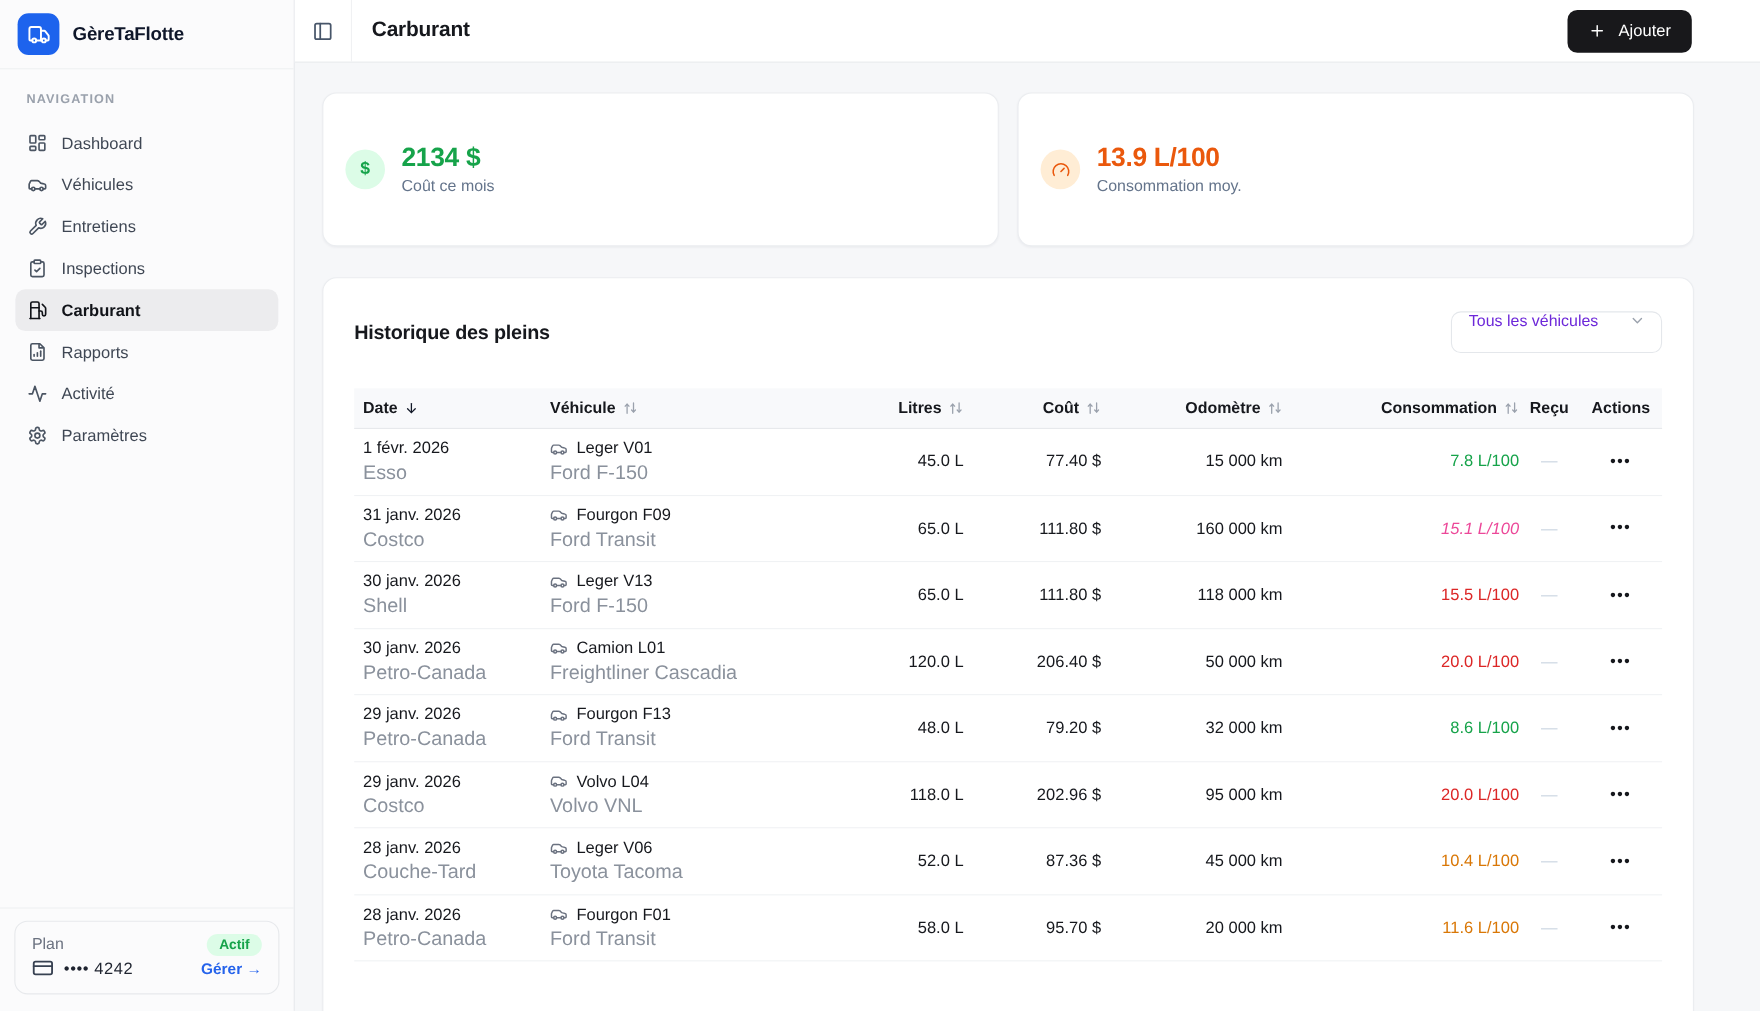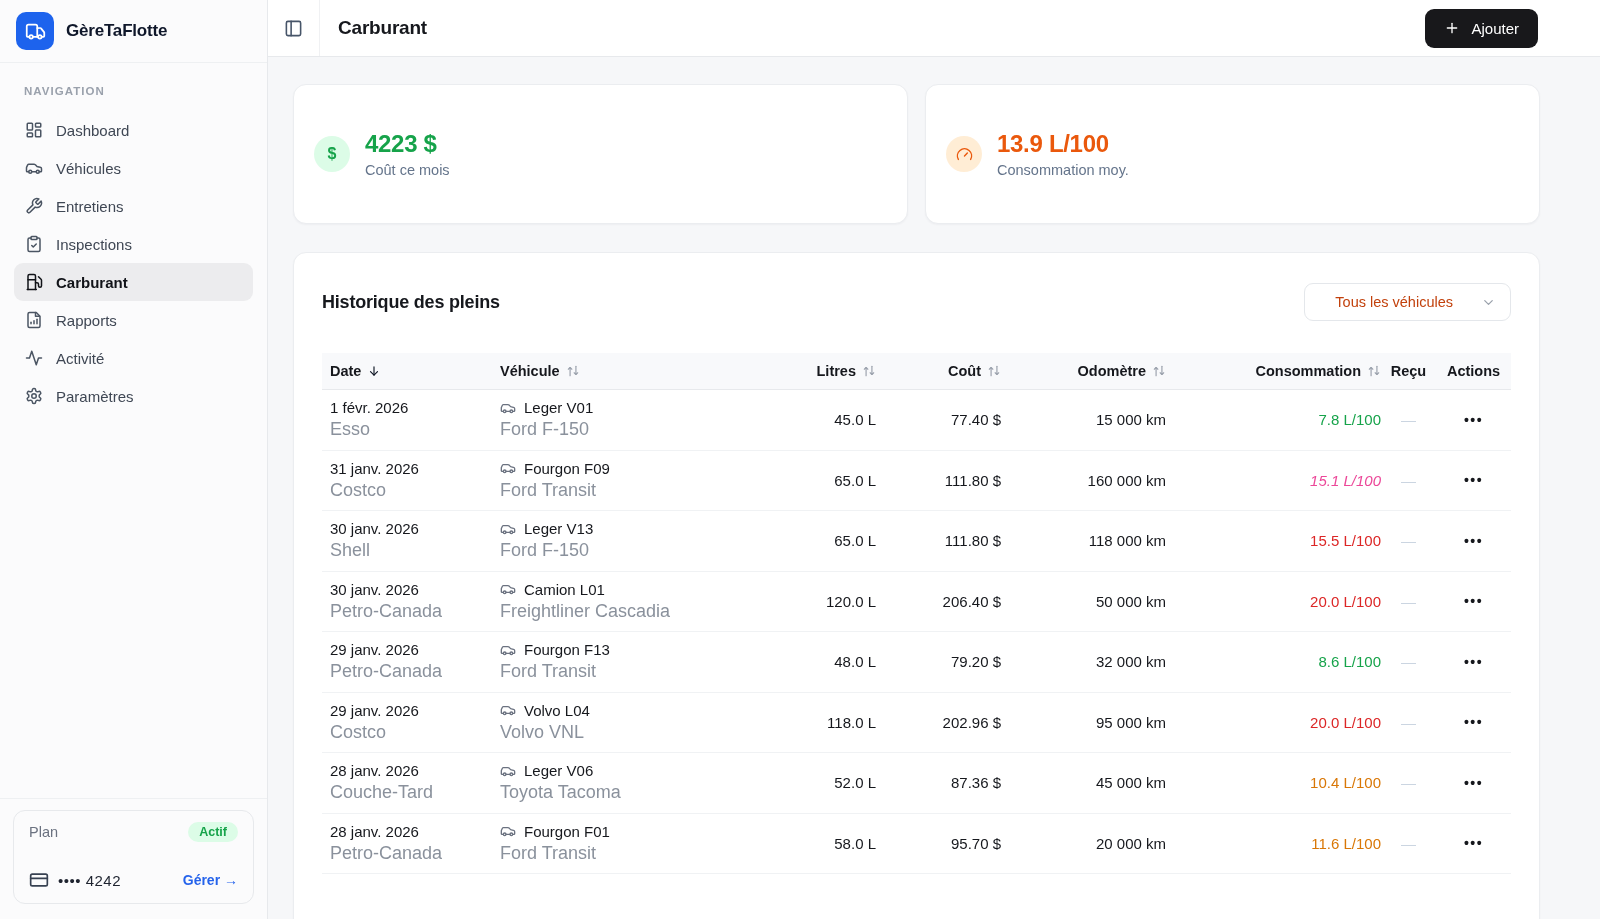--- a/index.html
+++ b/index.html
@@ -12,21 +12,21 @@
   .logo-badge { width:38px; height:38px; border-radius:10px; background:#1d63ed; color:#fff; display:grid; place-items:center; flex-shrink:0; }
   .brand-name { font-size:17px; font-weight:700; color:#0f172a; letter-spacing:-.2px; }
   .nav-section { flex:1; padding:14px 14px 0; }
   .nav-title { font-size:11.5px; font-weight:700; letter-spacing:.09em; color:#9aa1ac; margin:8px 10px 14px; }
   .nav-item { display:flex; align-items:center; gap:13px; height:38px; padding:0 11px; border-radius:9px; color:#3f4754; font-size:15px; cursor:pointer; }
   .nav-item .nav-ico { display:grid; place-items:center; color:#4b5563; }
   .nav-item.active { background:#ececee; color:#111318; font-weight:600; }
   .nav-item.active .nav-ico { color:#111318; }
   .plan-wrap { border-top:1px solid #eef0f2; padding:11px 13px 15px; }
   .plan-card { border:1px solid #e7e9ec; border-radius:12px; padding:11px 15px 13px; }
-  .plan-top { display:flex; align-items:center; justify-content:space-between; margin-bottom:28px; }
+  .plan-top { display:flex; align-items:center; justify-content:space-between; margin-bottom:1px; }
   .plan-label { font-size:14.5px; color:#6b7280; }
   .plan-badge { background:#dcfce7; color:#16a34a; font-size:12.5px; font-weight:600; padding:3px 11px; border-radius:999px; }
   .plan-bottom { display:flex; align-items:center; gap:9px; }
   .cc-icon { color:#374151; display:grid; place-items:center; }
   .cc-num { font-size:15px; color:#1f2430; letter-spacing:.5px;text-align:center; }
   .plan-manage { margin-left:auto; font-size:14px; font-weight:600; color:#2563eb; cursor:pointer; }
 
   
   .main { flex:1; display:flex; flex-direction:column; min-width:0; }
   .topbar { height:57px; background:#fff; border-bottom:1px solid #e7e9ec; display:flex; align-items:center; flex-shrink:0; }
@@ -46,21 +46,21 @@
   .si-orange { background:#ffedd5; color:#ea580c; }
   .si-gray { background:#f1f3f6; color:#475569; }
   .stat-value { font-size:24px; font-weight:700; letter-spacing:-.3px; }
   .sv-blue { color:#2563eb; } .sv-green { color:#16a34a; } .sv-orange { color:#ea580c; } .sv-dark { color:#0f172a; }
   .stat-label { font-size:14.5px; color:#64748b; margin-top:4px; }
 
   
   .table-card { background:#fff; border:1px solid #ebedf0; border-radius:13px; box-shadow:0 1px 2px rgba(16,24,40,.04); height:720px; }
   .table-head { display:flex; align-items:center; justify-content:space-between; padding:30px 28px 0; }
   .table-title { font-size:18px; font-weight:700; color:#16181d; letter-spacing:-.2px; }
-  .select { height:38px; border:1px solid #e4e7eb; border-radius:9px; background:#fff; padding:0 14px 0 30px; display:flex; align-items:center; gap:28px; font-size:14.5px; color:#c2410c; font-family:inherit; cursor:pointer; }
+  .select { height:38px; border:1px solid #e4e7eb; border-radius:9px; background:#fff; padding:0 14px 0 15px; display:flex; align-items:flex-start; gap:28px; font-size:14.5px; color:#6d28d9; font-family:inherit; cursor:pointer; }
   .select .chev { color:#9aa1ac; display:grid; place-items:center; }
 
   .table-wrap { padding:0 28px; margin-top:32px; }
   .tgrid { display:grid; grid-template-columns:170px 310px 1fr 125px 165px 215px 55px 75px; align-items:center; }
   .thead { height:37px; background:#f8f9fb; border-bottom:1px solid #e7e9ec; font-size:14.5px; font-weight:600; color:#16181d; }
   .th { display:flex; align-items:center; gap:6px; padding-left:8px; }
   .th.right { justify-content:flex-end; padding-right:0; }
   .th.center { justify-content:center; padding-left:0; }
   .sort-pair { color:#9aa1ac; display:grid; place-items:center; }
   .sort-down { color:#111827; display:grid; place-items:center; }
@@ -231,21 +231,21 @@
         <span>Ajouter</span>
       </button>
     </div>
 
     <div class="content">
 
       <div class="stats-row">
         <div class="stat-card">
           <span class="stat-icon si-green">$</span>
           <div>
-            <div class="stat-value sv-green">4223 $</div>
+            <div class="stat-value sv-green">2134 $</div>
             <div class="stat-label">Coût ce mois</div>
           </div>
         </div>
         <div class="stat-card">
           <span class="stat-icon si-orange">
               <svg width="17" height="17" viewBox="0 0 24 24" fill="none" stroke="currentColor" stroke-width="2" stroke-linecap="round" stroke-linejoin="round">
                 <path d="m12 14 4-4"></path>
                 <path d="M3.34 19a10 10 0 1 1 17.32 0"></path>
               </svg>
             </span>

